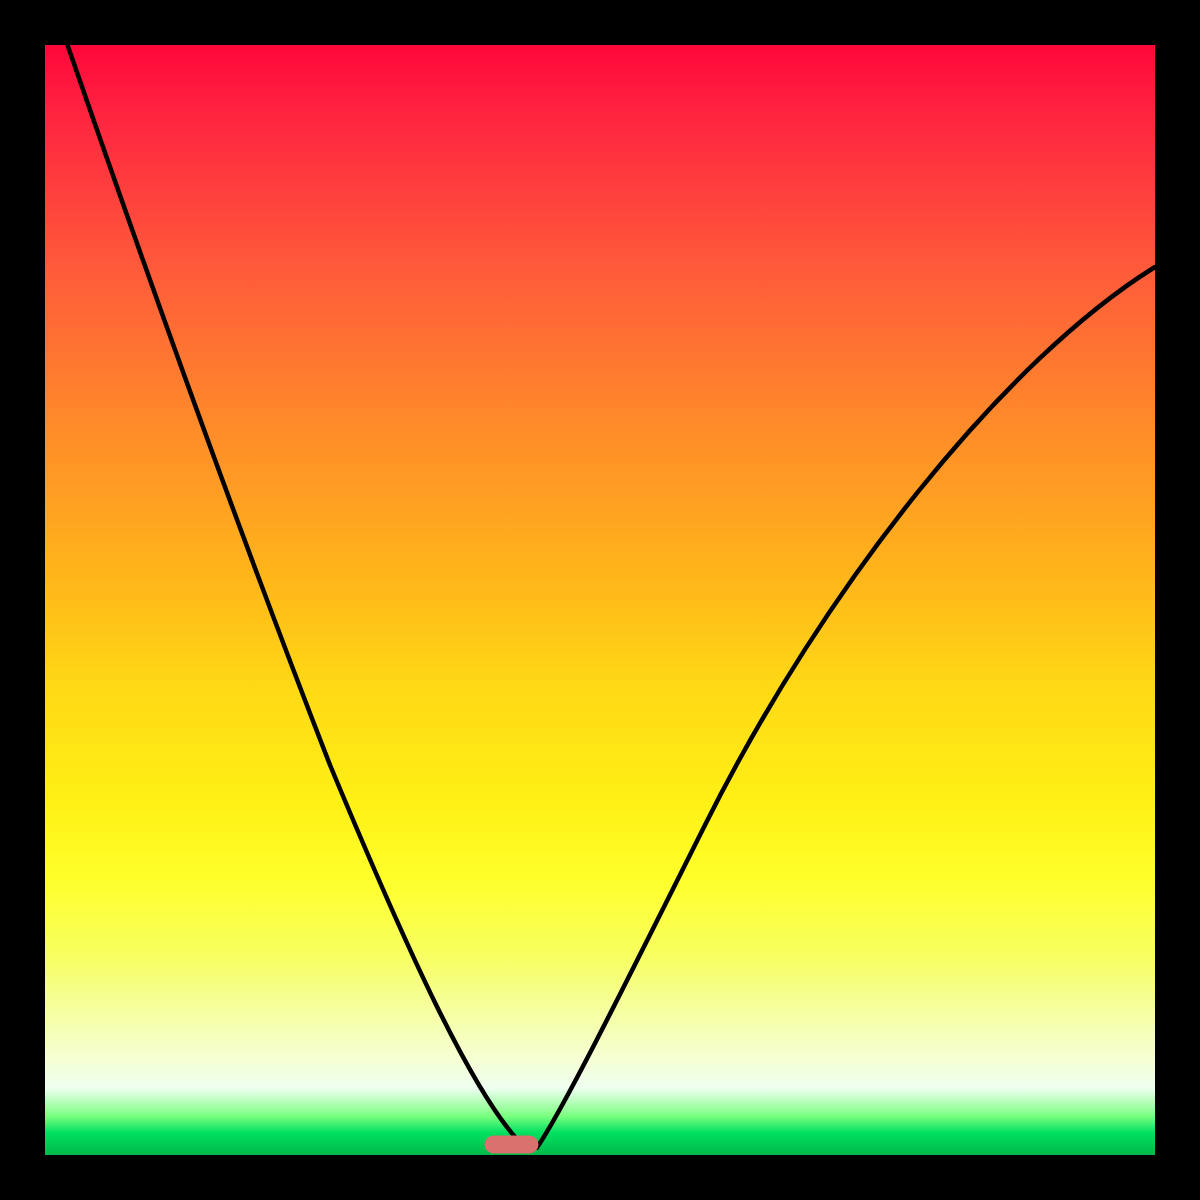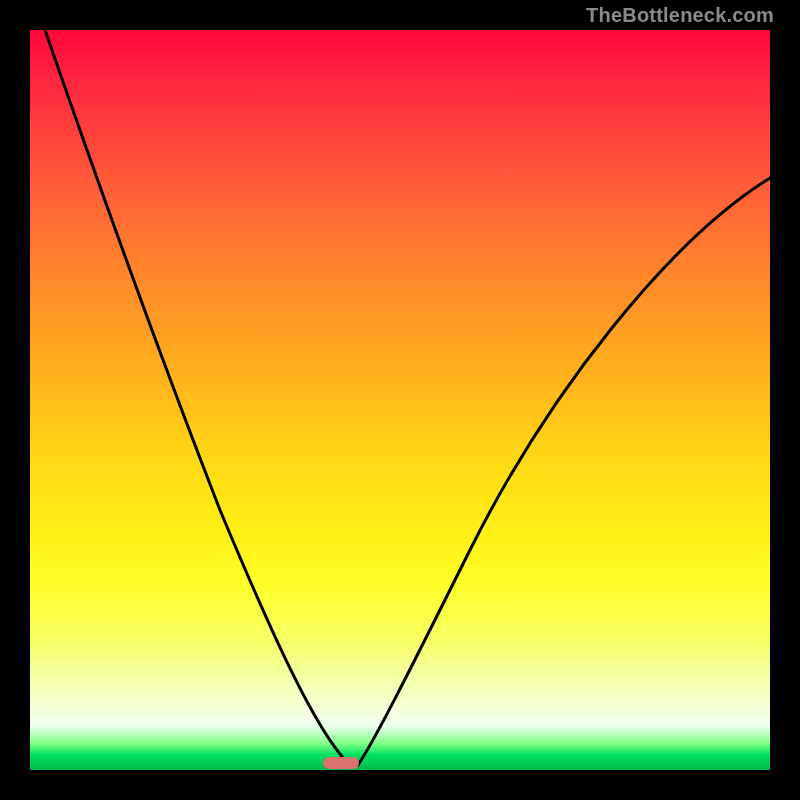--- a/index.html
+++ b/index.html
@@ -80,14 +80,13 @@
     <path d="M 15 0
              C 60 130, 120 300, 190 480
              C 240 600, 285 700, 318 733
              L 328 735
              C 345 710, 380 640, 440 520
              C 520 360, 640 210, 740 148" fill="none" stroke="#000" stroke-width="3" stroke-linecap="round"></path>
   </svg>
 
   <div class="marker"></div>
 
-  <div class="watermark">TheBottleneck.com</div>
 </div>
 
 </body></html>

